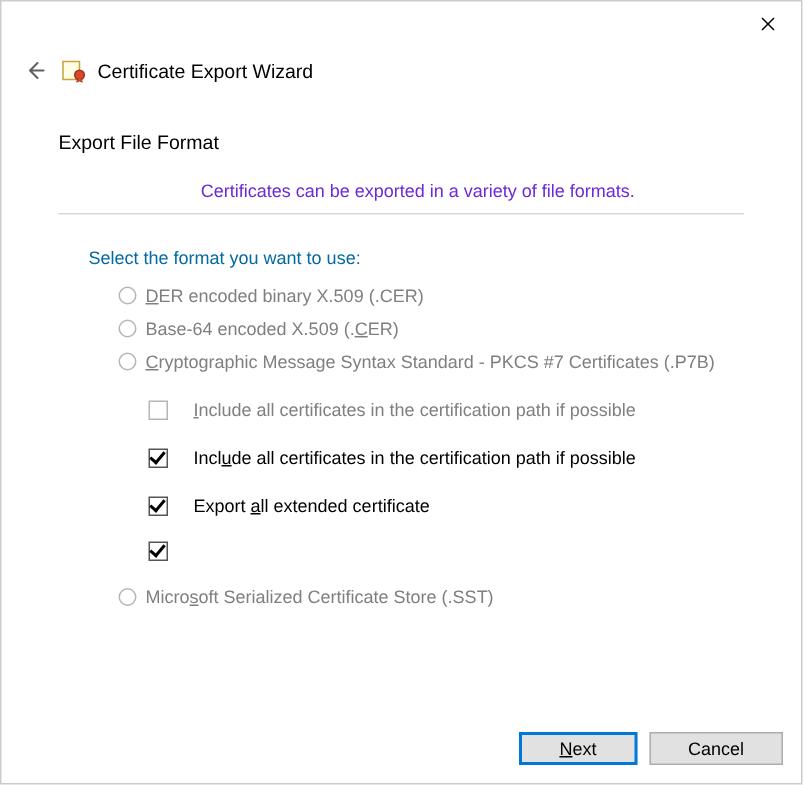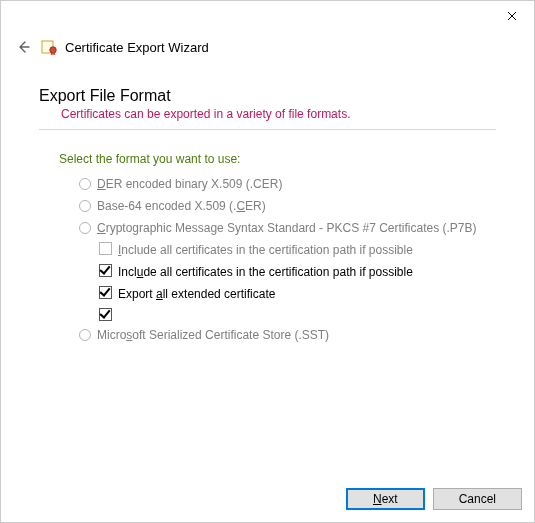--- a/index.html
+++ b/index.html
@@ -49,38 +49,39 @@
   }
   .wiz-title {
     font-size: 13px;
     color: #000;
   }
   .content {
     padding: 28px 38px 0 38px;
   }
   .section-title {
     font-weight: normal;
-    font-size: 16px;
+    font-size: 13px;
     color: #000;
-    margin-bottom: 2px;
+    margin-bottom: 18px;
   }
   .section-sub {
     font-size: 12px;
-    color: #be185d;
+    color: #6d28d9;
     padding-left: 22px;
     margin-bottom: 8px;
+    text-align: center;
   }
   .divider {
     border: none;
     border-top: 1px solid #d8d8d8;
     margin: 4px 0 22px 0;
   }
   .prompt {
     font-size: 12px;
-    color: #4d7c0f;
+    color: #0369a1;
     margin: 16px 0 10px 20px;
   }
   .options {
     margin-left: 40px;
   }
   .radio-row {
     display: flex;
     align-items: center;
     gap: 6px;
     margin: 5px 0 6px 0;
@@ -106,23 +107,23 @@
     background: #000;
     top: 2px; left: 2px;
   }
   .suboptions {
     margin-left: 20px;
     margin-top: 4px;
     margin-bottom: 6px;
   }
   .check-row {
     display: flex;
-    align-items: flex-start;
-    gap: 6px;
-    margin: 6px 0;
+    align-items: center;
+    gap: 17px;
+    margin: 16px 0;
     line-height: 16px;
   }
   .check-row.disabled { color: #7f7f7f; }
   .checkbox {
     width: 13px;
     height: 13px;
     border: 1px solid #555;
     position: relative;
     flex: none;
     background: #fff;

